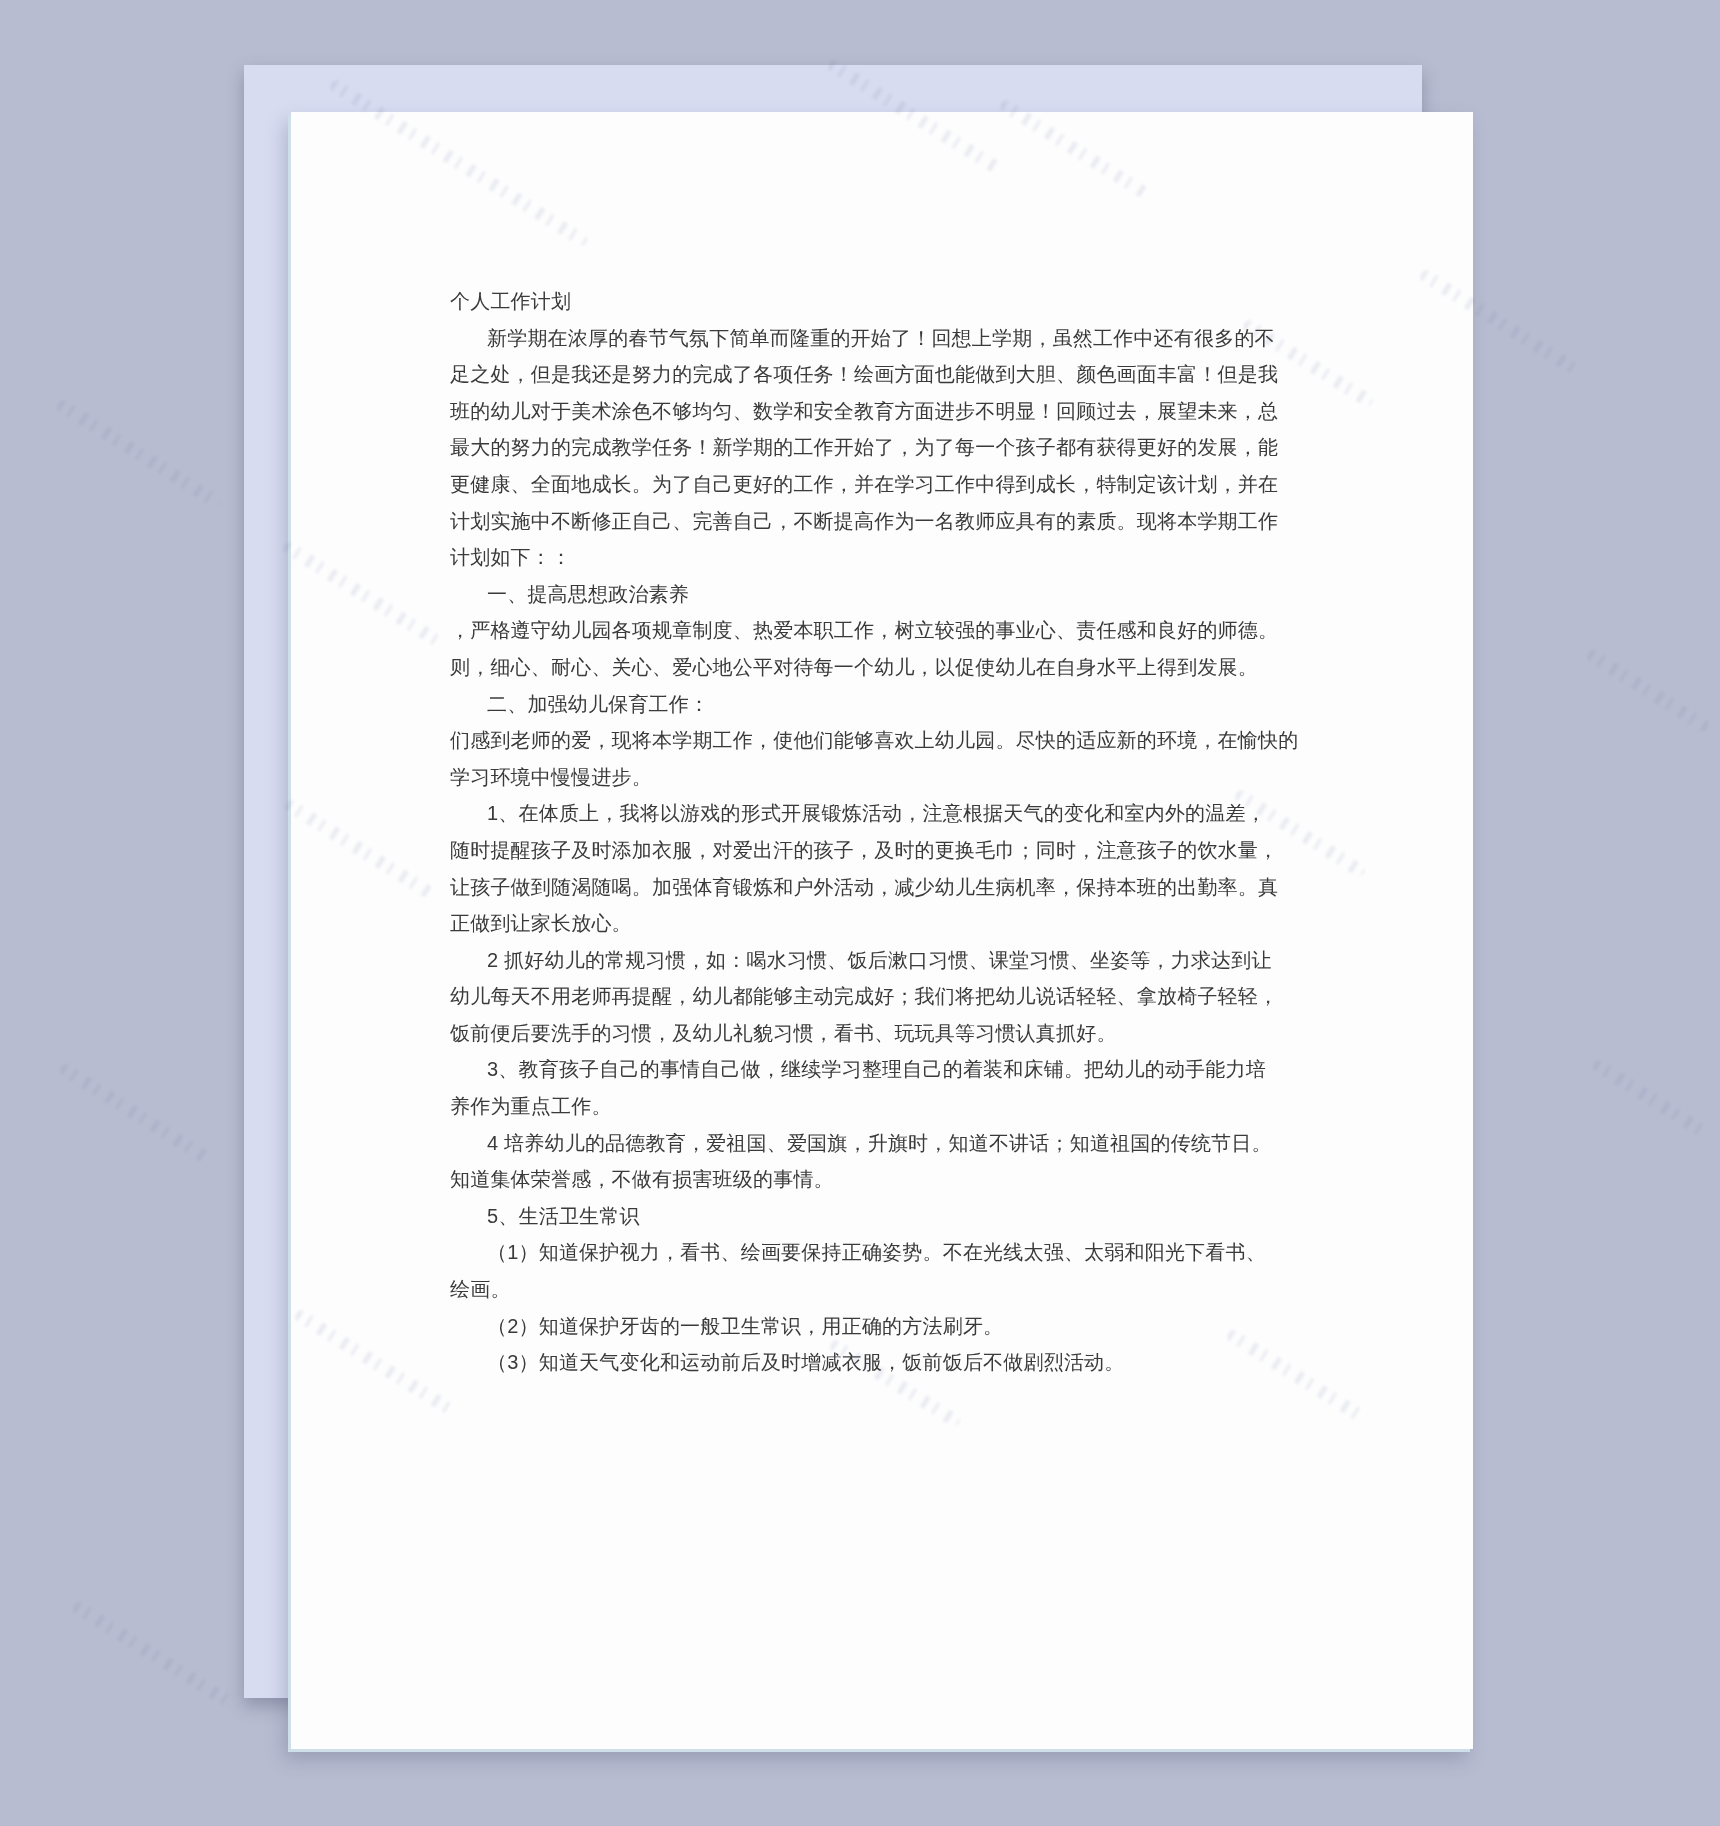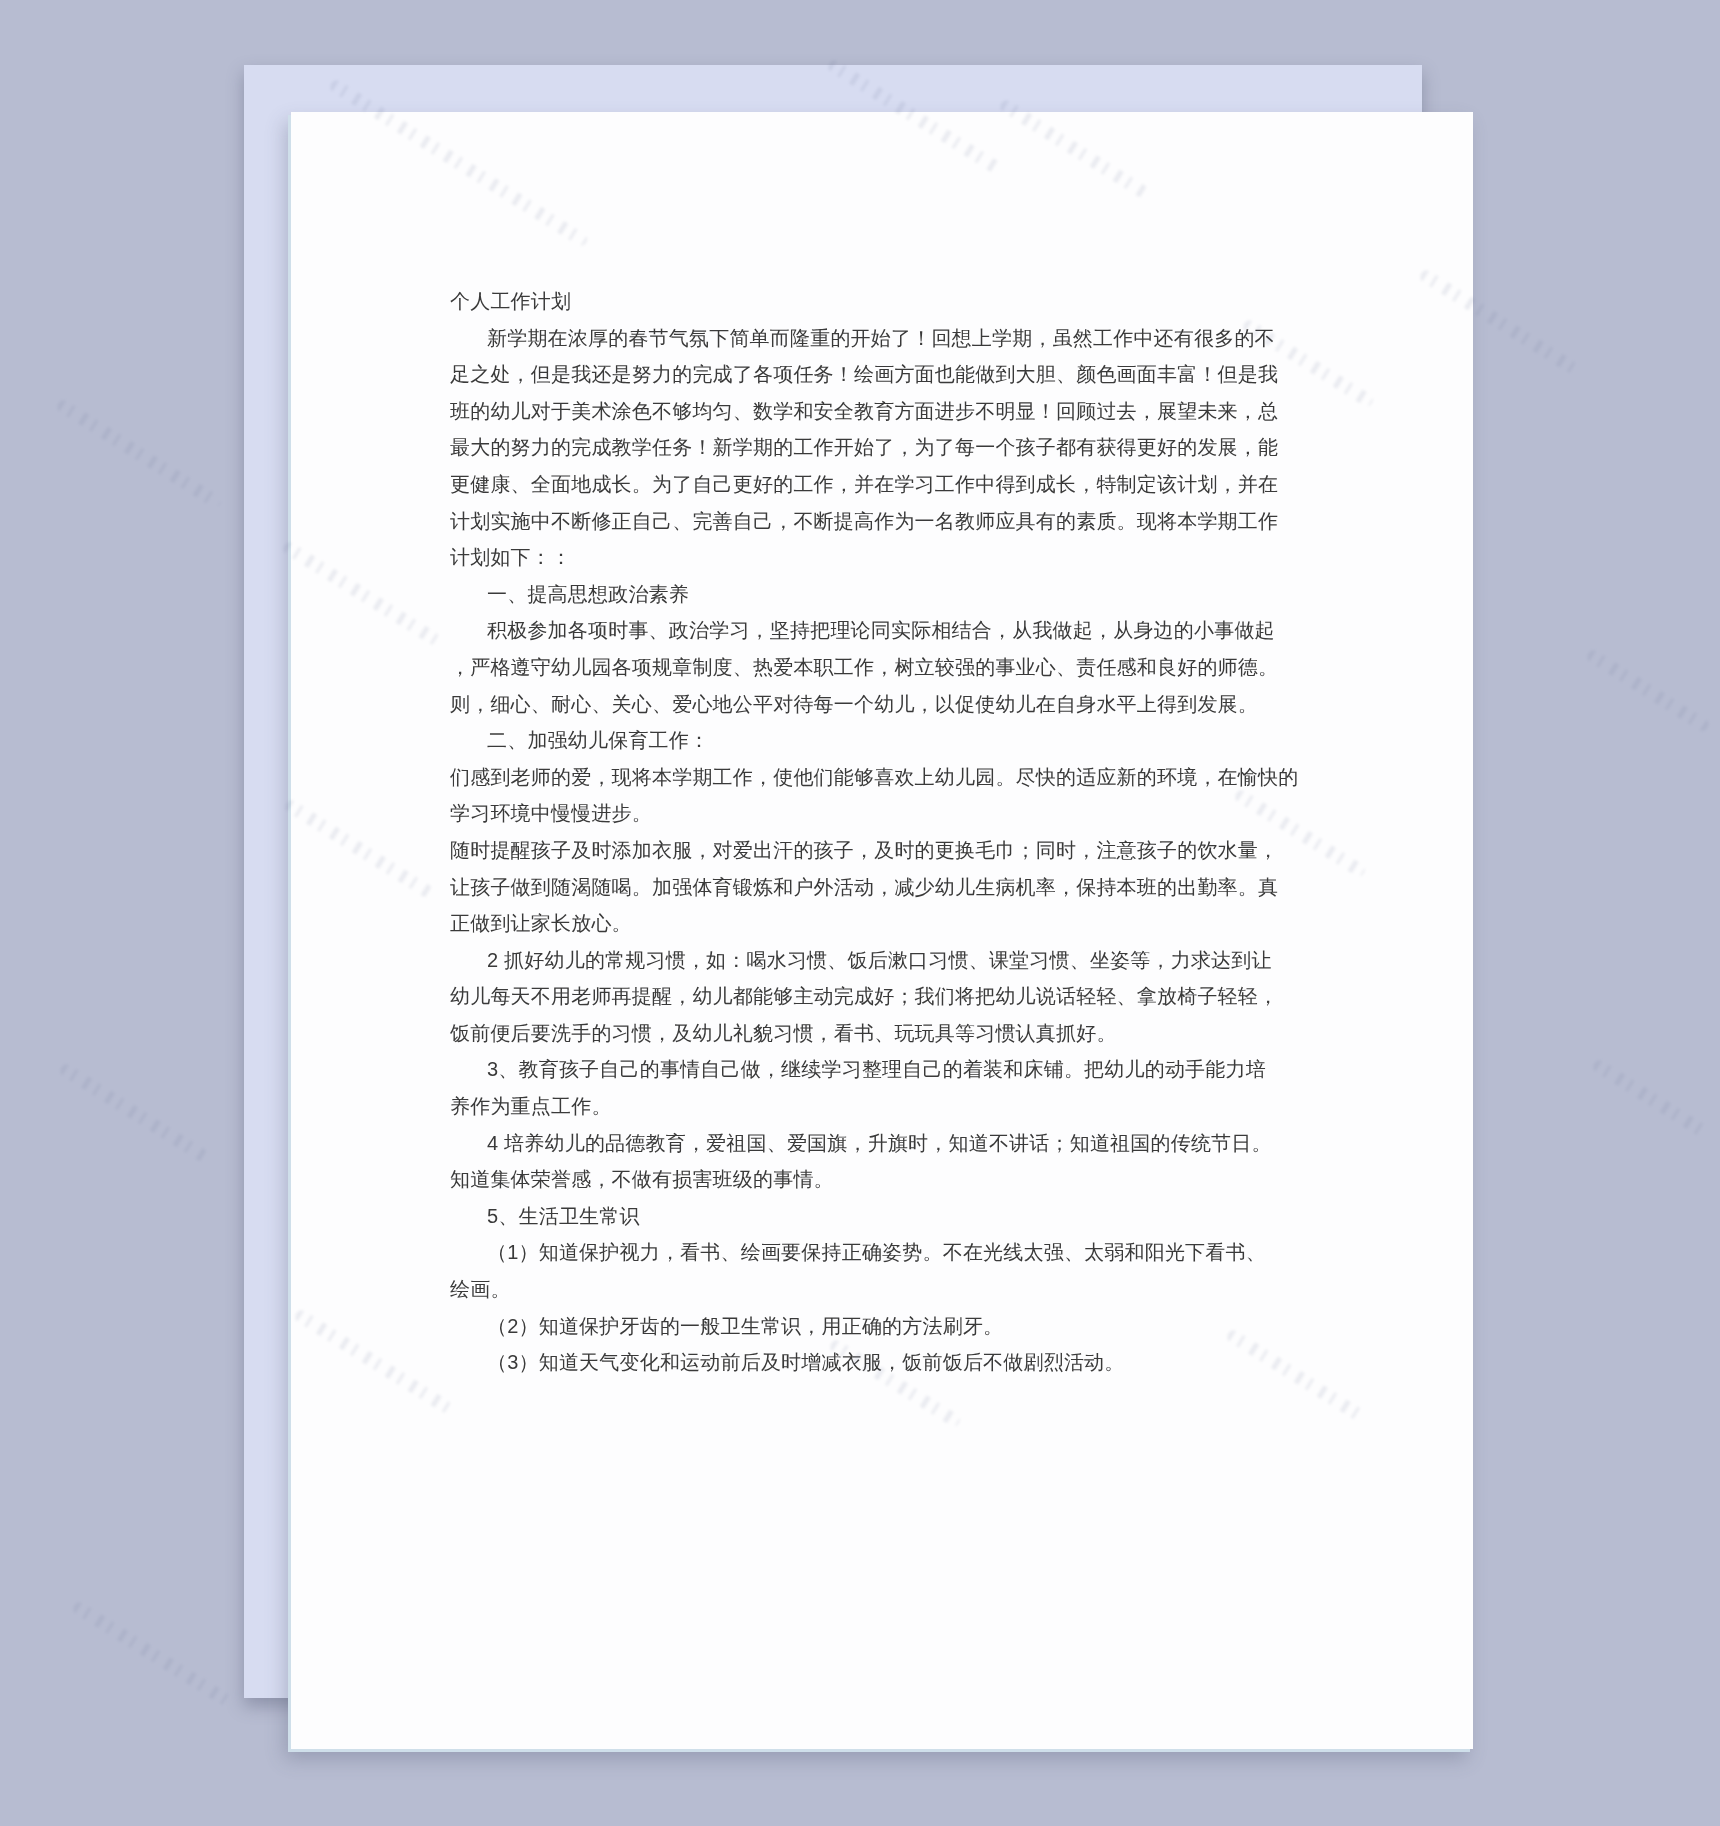--- a/index.html
+++ b/index.html
@@ -63,26 +63,26 @@
       <div class="line">个人工作计划</div>
       <div id="lines">
           <div class="line indent">新学期在浓厚的春节气氛下简单而隆重的开始了！回想上学期，虽然工作中还有很多的不</div>
           <div class="line">足之处，但是我还是努力的完成了各项任务！绘画方面也能做到大胆、颜色画面丰富！但是我</div>
           <div class="line">班的幼儿对于美术涂色不够均匀、数学和安全教育方面进步不明显！回顾过去，展望未来，总</div>
           <div class="line">最大的努力的完成教学任务！新学期的工作开始了，为了每一个孩子都有获得更好的发展，能</div>
           <div class="line">更健康、全面地成长。为了自己更好的工作，并在学习工作中得到成长，特制定该计划，并在</div>
           <div class="line">计划实施中不断修正自己、完善自己，不断提高作为一名教师应具有的素质。现将本学期工作</div>
           <div class="line">计划如下：：</div>
           <div class="line indent">一、提高思想政治素养</div>
-          <div class="line indent">积极参加各项时事、政治学习，坚持把理论同实际相结合，从我做起，从身边的小事做起</div>
           <div class="line">，严格遵守幼儿园各项规章制度、热爱本职工作，树立较强的事业心、责任感和良好的师德。</div>
           <div class="line">则，细心、耐心、关心、爱心地公平对待每一个幼儿，以促使幼儿在自身水平上得到发展。</div>
           <div class="line indent">二、加强幼儿保育工作：</div>
           <div class="line">们感到老师的爱，现将本学期工作，使他们能够喜欢上幼儿园。尽快的适应新的环境，在愉快的</div>
           <div class="line">学习环境中慢慢进步。</div>
+          <div class="line indent">1、在体质上，我将以游戏的形式开展锻炼活动，注意根据天气的变化和室内外的温差，</div>
           <div class="line">随时提醒孩子及时添加衣服，对爱出汗的孩子，及时的更换毛巾；同时，注意孩子的饮水量，</div>
           <div class="line">让孩子做到随渴随喝。加强体育锻炼和户外活动，减少幼儿生病机率，保持本班的出勤率。真</div>
           <div class="line">正做到让家长放心。</div>
           <div class="line indent">2 抓好幼儿的常规习惯，如：喝水习惯、饭后漱口习惯、课堂习惯、坐姿等，力求达到让</div>
           <div class="line">幼儿每天不用老师再提醒，幼儿都能够主动完成好；我们将把幼儿说话轻轻、拿放椅子轻轻，</div>
           <div class="line">饭前便后要洗手的习惯，及幼儿礼貌习惯，看书、玩玩具等习惯认真抓好。</div>
           <div class="line indent">3、教育孩子自己的事情自己做，继续学习整理自己的着装和床铺。把幼儿的动手能力培</div>
           <div class="line">养作为重点工作。</div>
           <div class="line indent">4 培养幼儿的品德教育，爱祖国、爱国旗，升旗时，知道不讲话；知道祖国的传统节日。</div>
           <div class="line">知道集体荣誉感，不做有损害班级的事情。</div>

